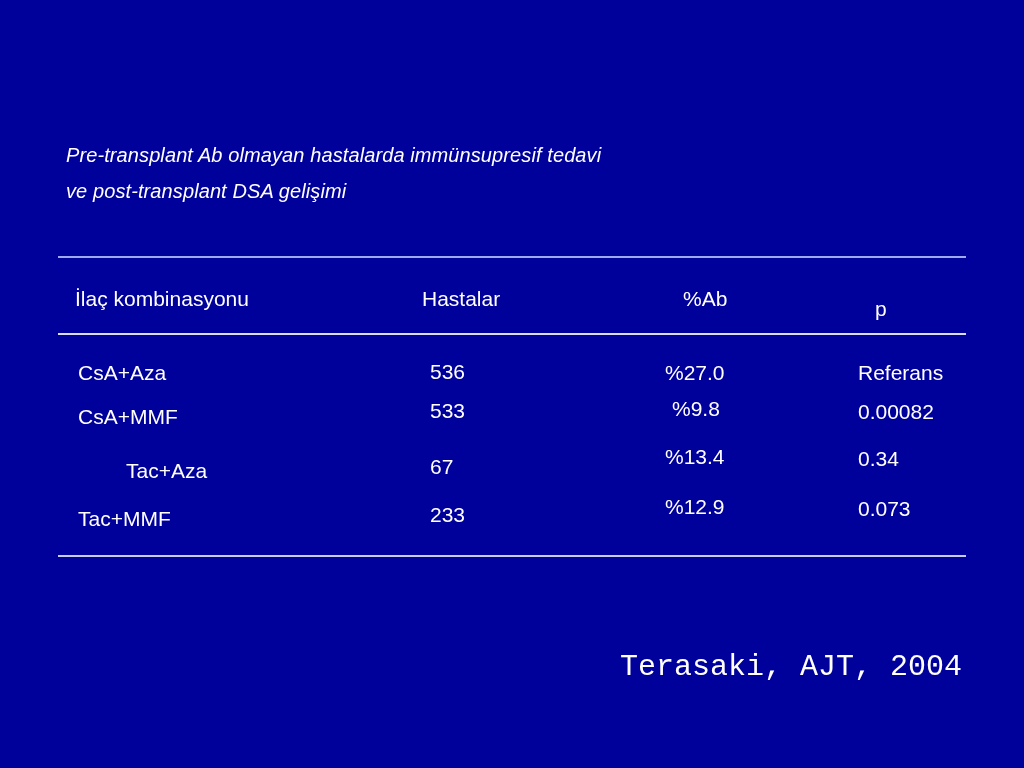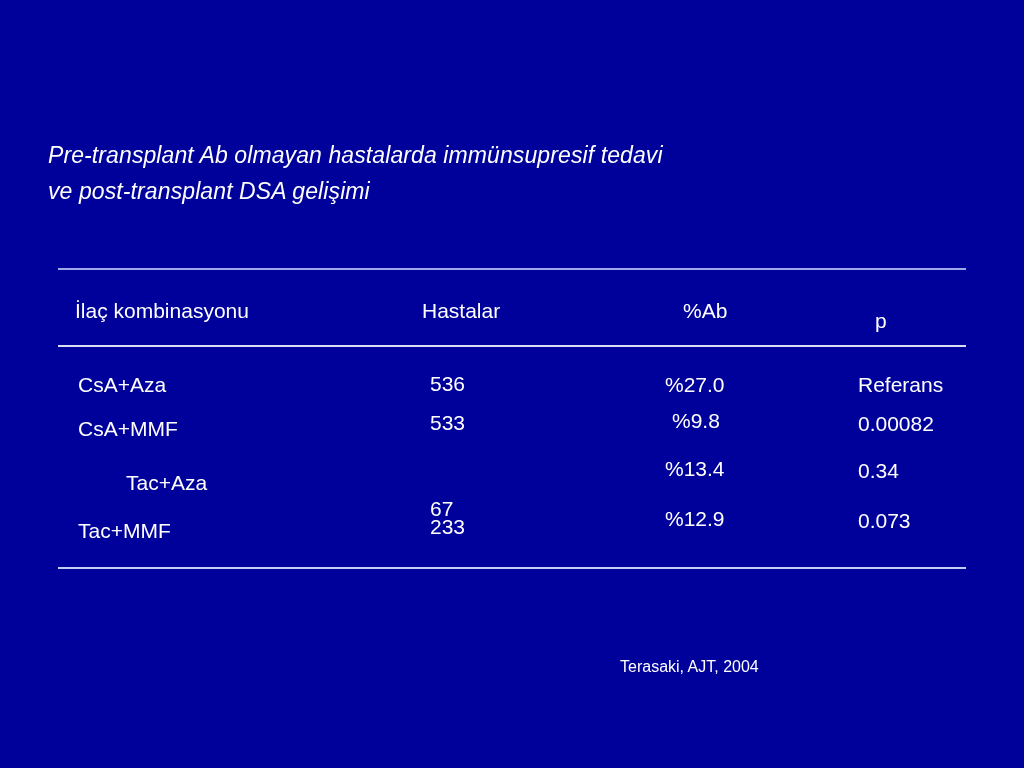--- a/index.html
+++ b/index.html
@@ -19,36 +19,36 @@
   .slide {
     position: relative;
     width: 1024px;
     height: 768px;
     background: #00009B;
   }
 
   
   .slide-title {
     position: absolute;
-    left: 48px;
+    left: 66px;
     top: 137px;
     width: 930px;
-    font-size: 23px;
+    font-size: 20px;
     line-height: 36px;
     font-style: italic;
     color: #FFFFFF;
     letter-spacing: 0.1px;
     white-space: pre-line;
   }
 
   
   .table-wrap {
     position: absolute;
     left: 58px;
-    top: 268px;
+    top: 256px;
     width: 908px;
     height: 344px;
   }
 
   .rule {
     position: absolute;
     left: 0;
     width: 908px;
     height: 2px;
   }
@@ -84,44 +84,45 @@
 
   
   .c1-r1 { left: 20px; top: 104px; }
   .c1-r2 { left: 20px; top: 148px; }
   .c1-r3 { left: 24px; top: 202px; margin-left: 44px; }
   .c1-r4 { left: 20px; top: 250px; }
 
   
   .c2-r1 { left: 372px; top: 103px; }
   .c2-r2 { left: 372px; top: 142px; }
-  .c2-r3 { left: 372px; top: 198px; margin-top: 30px; }
+  .c2-r3 { left: 372px; top: 198px; }
   .c2-r4 { left: 372px; top: 246px; }
 
   
   .c3-r1 { left: 607px; top: 104px; }
   .c3-r2 { left: 614px; top: 140px; }
   .c3-r3 { left: 607px; top: 188px; text-align: right; }
   .c3-r4 { left: 607px; top: 238px; }
 
   
   .c4-r1 { left: 800px; top: 104px; }
   .c4-r2 { left: 800px; top: 143px; }
   .c4-r3 { left: 800px; top: 190px; }
   .c4-r4 { left: 800px; top: 240px; }
 
   
   .citation {
     position: absolute;
     left: 620px;
     top: 653px;
-    font-size: 16px;
+    font-size: 30px;
     line-height: 28px;
     color: #FFFFFF;
     white-space: nowrap;
+    font-family: Liberation Mono, monospace;
   }
 </style>
 </head>
 <body>
 
 <div class="slide">
 
   <div class="slide-title">Pre-transplant Ab olmayan hastalarda immünsupresif tedavi
 ve post-transplant DSA gelişimi</div>
 

